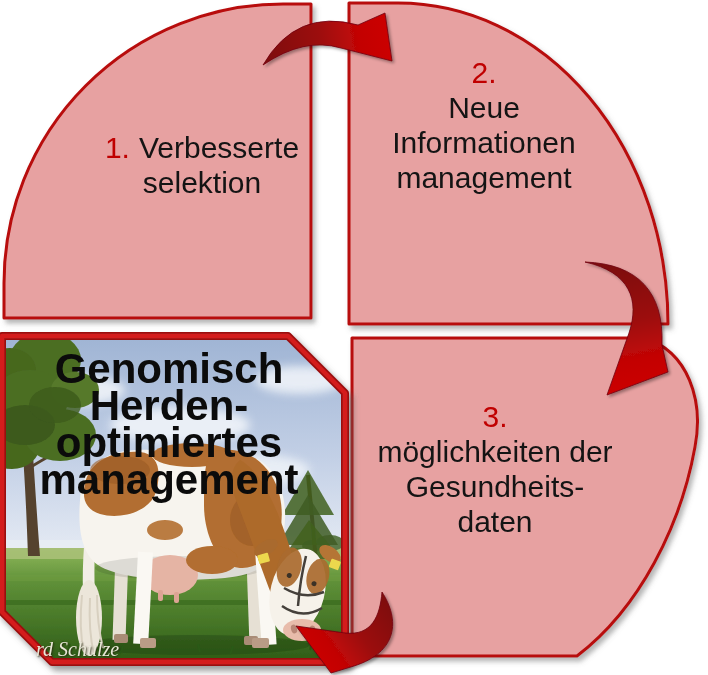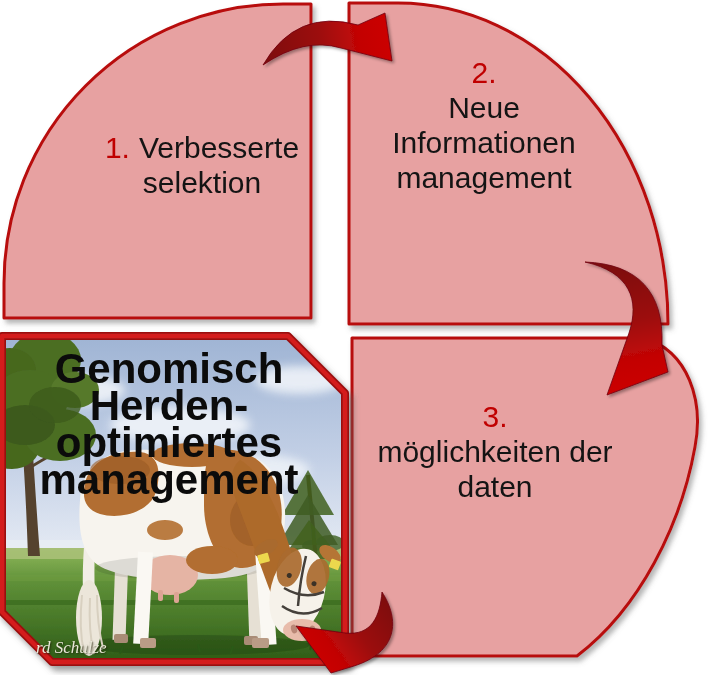--- a/index.html
+++ b/index.html
@@ -8,21 +8,21 @@
   .stage svg{position:absolute;left:0;top:0;}
   .qlabel{position:absolute;text-align:center;font-size:30px;line-height:35px;color:#141414;z-index:3;}
   .qlabel .num{color:#c00000;}
   .qlabel .num-inline{margin-right:9px;}
   .q1{left:66px;top:130px;width:272px;}
   .q2{left:344px;top:55px;width:280px;}
   .q3{left:354px;top:399px;width:282px;}
   .cow-title{position:absolute;left:8px;top:350px;width:322px;text-align:center;
              font-weight:bold;font-size:42px;line-height:37px;color:#0b0b0b;z-index:3;}
   .credit{position:absolute;left:36px;top:638px;font-family:"Liberation Serif",serif;
-          font-style:italic;font-size:17px;color:#e9e7d8;z-index:3;
+          font-style:italic;font-size:20px;color:#e9e7d8;z-index:3;
           text-shadow:1px 1px 2px rgba(35,35,12,.85);}
 </style>
 </head>
 <body>
 
 <div class="stage">
 
 <svg width="708" height="675" viewBox="0 0 708 675">
   <defs>
     <filter id="ds" x="-20%" y="-20%" width="150%" height="150%">
@@ -187,20 +187,21 @@
   <div class="qlabel q2">
     <div class="line num">2.</div>
     <div class="line">Neue</div>
     <div class="line">Informationen</div>
     <div class="line">management</div>
   </div>
 
   <div class="qlabel q3">
     <div class="line num">3.</div>
     <div class="line">möglichkeiten der</div>
+    <div class="line">Gesundheits-</div>
     <div class="line">daten</div>
   </div>
 
   <div class="cow-title">
     <div class="line">Genomisch</div>
     <div class="line">Herden-</div>
     <div class="line">optimiertes</div>
     <div class="line">management</div>
   </div>
 

